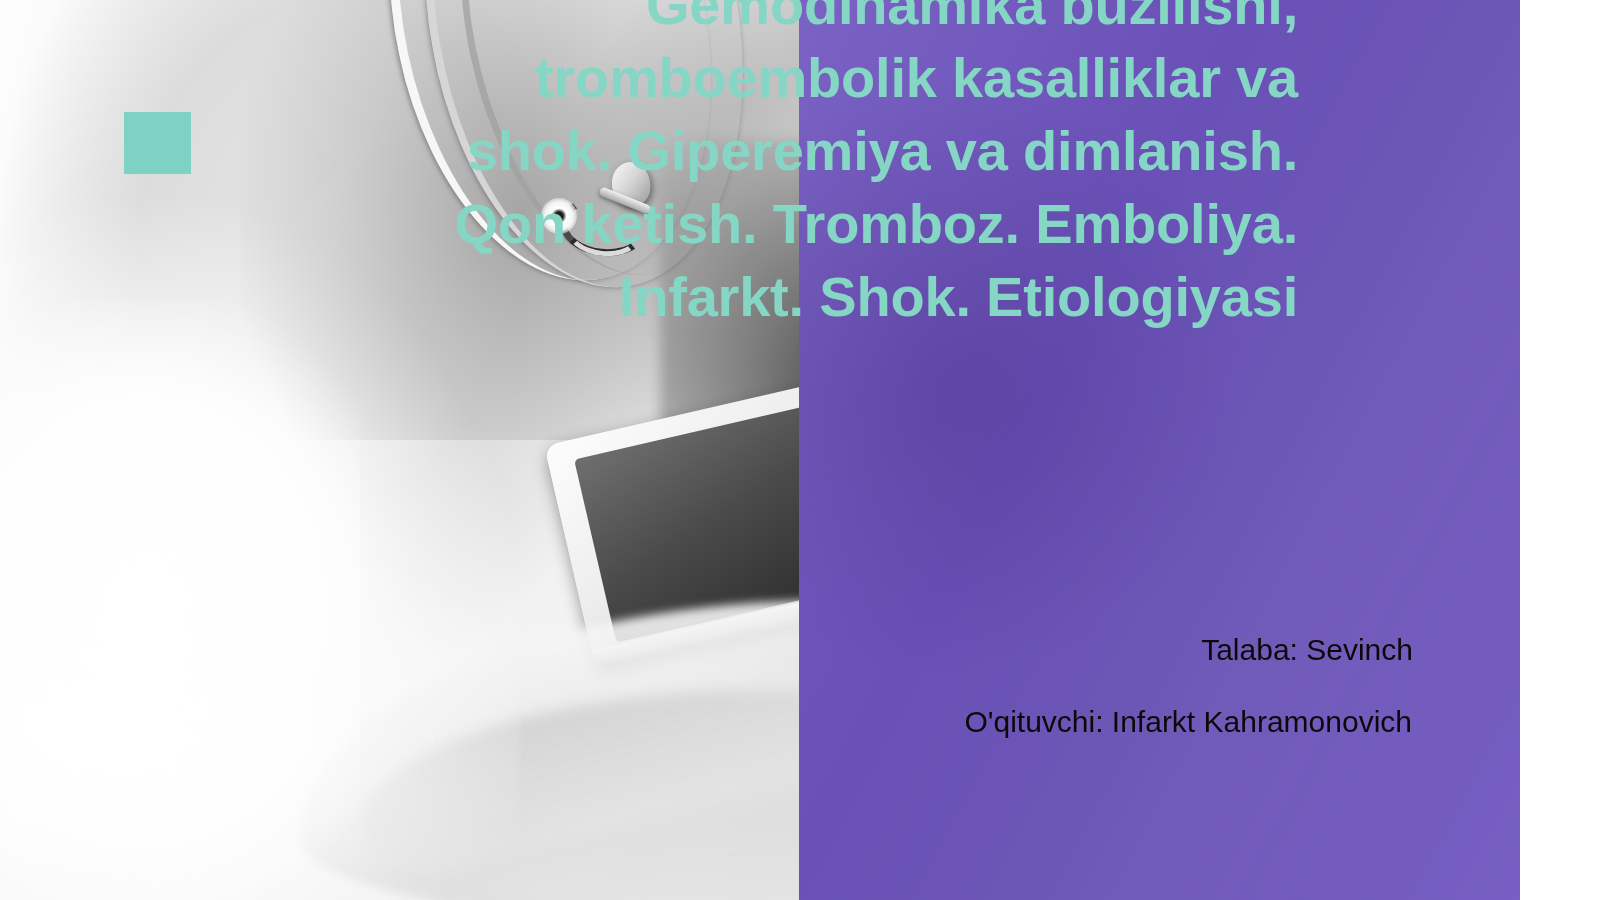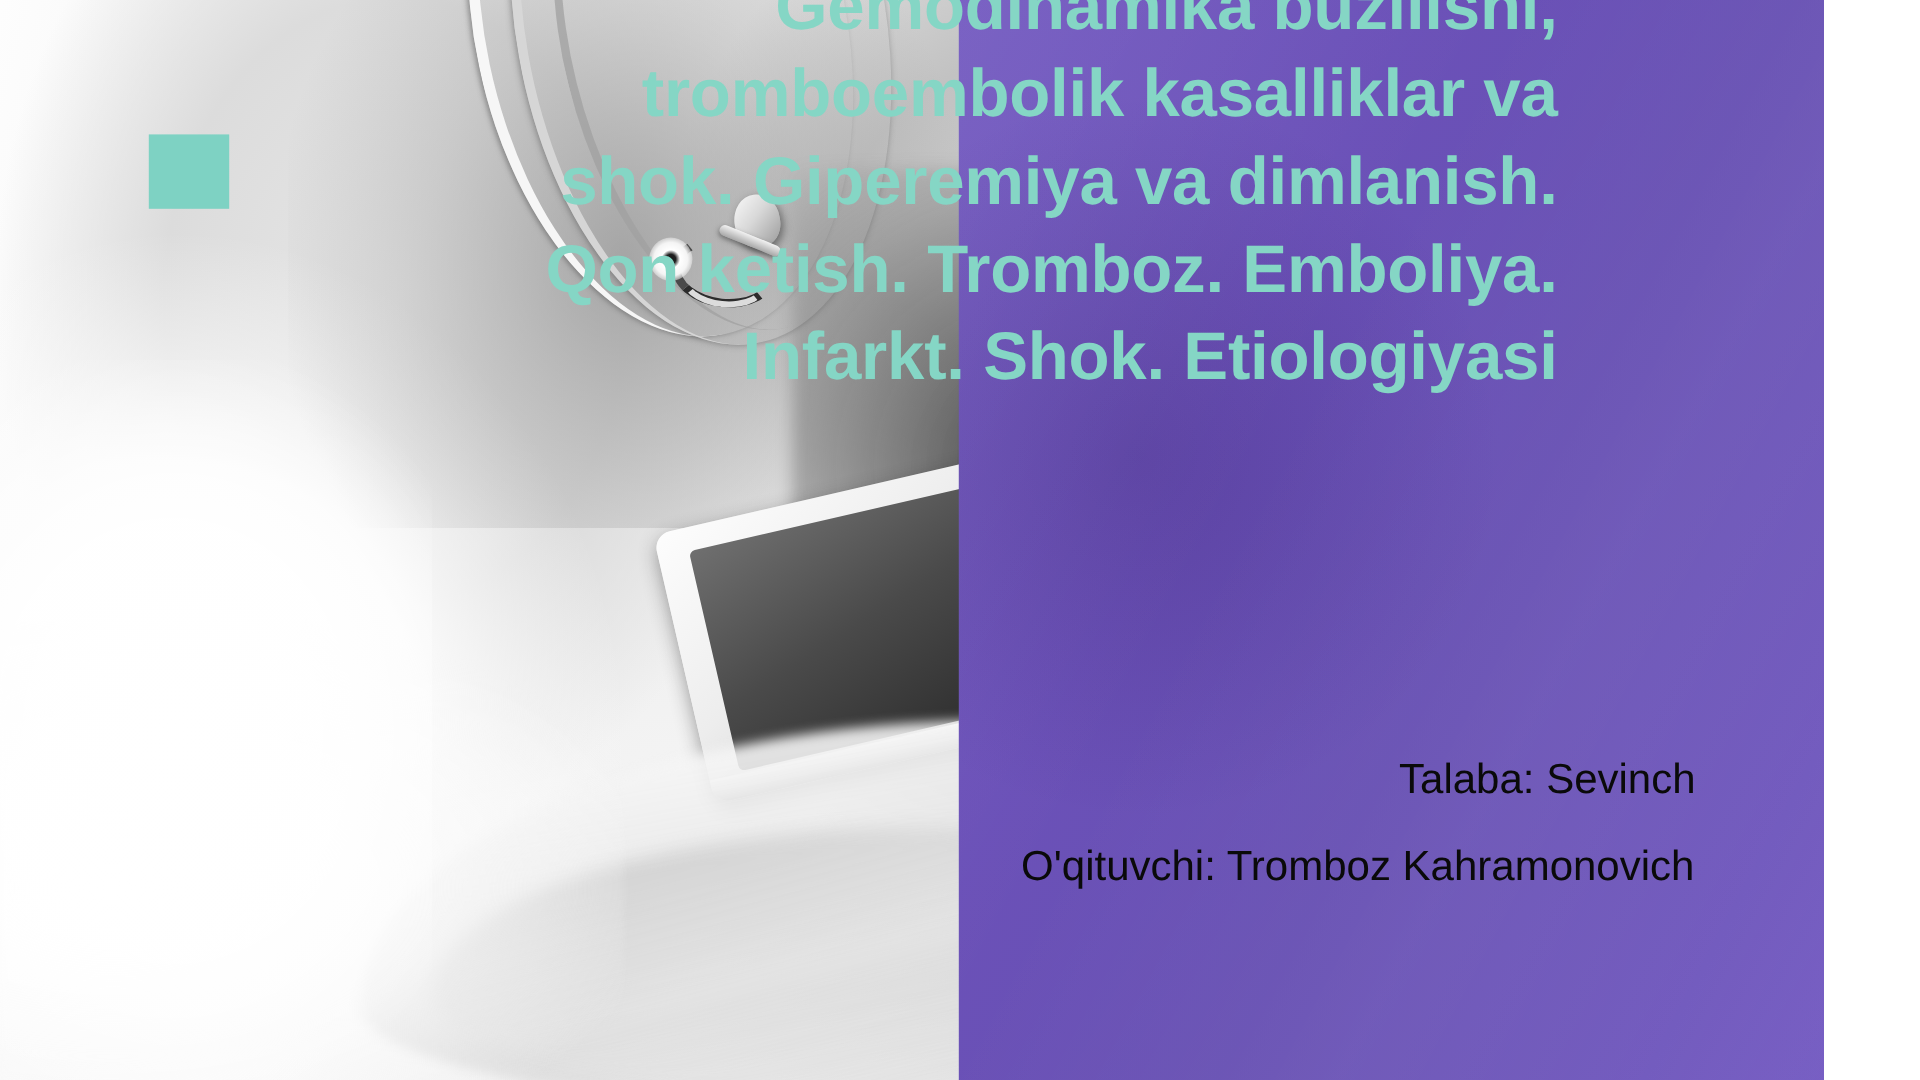--- a/index.html
+++ b/index.html
@@ -236,21 +236,21 @@
     letter-spacing: -0.2px;
     white-space: pre-line;
   }
 
   
   .credit {
     position: absolute;
     color: #0a0a0a;
     font-family: "Liberation Sans", sans-serif;
     font-weight: normal;
-    font-size: 35px;
+    font-size: 30px;
     line-height: 38px;
     text-align: center;
     white-space: nowrap;
   }
   .credit-student  { right: 107px; top: 631px; }
   .credit-teacher  { right: 108px; top: 703px; }
 </style>
 </head>
 <body>
 
@@ -285,15 +285,15 @@
 
   <div class="purple-solid"></div>
   <div class="purple-sheen"></div>
 
   <div class="accent-square"></div>
 
   <div class="title">Gemodinamika buzilishi, tromboembolik kasalliklar va shok. Giperemiya va dimlanish. Qon ketish. Tromboz. Emboliya. Infarkt. Shok. Etiologiyasi</div>
 
   <div class="credit credit-student">Talaba: Sevinch</div>
 
-  <div class="credit credit-teacher">O'qituvchi: Tromboz Kahramonovich</div>
+  <div class="credit credit-teacher">O'qituvchi: Infarkt Kahramonovich</div>
 
 </div>
 
 </body></html>

